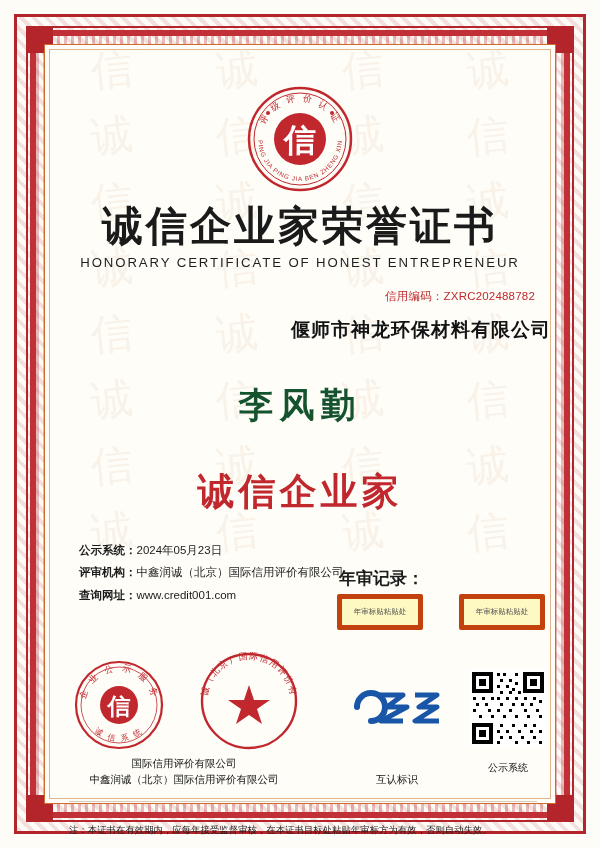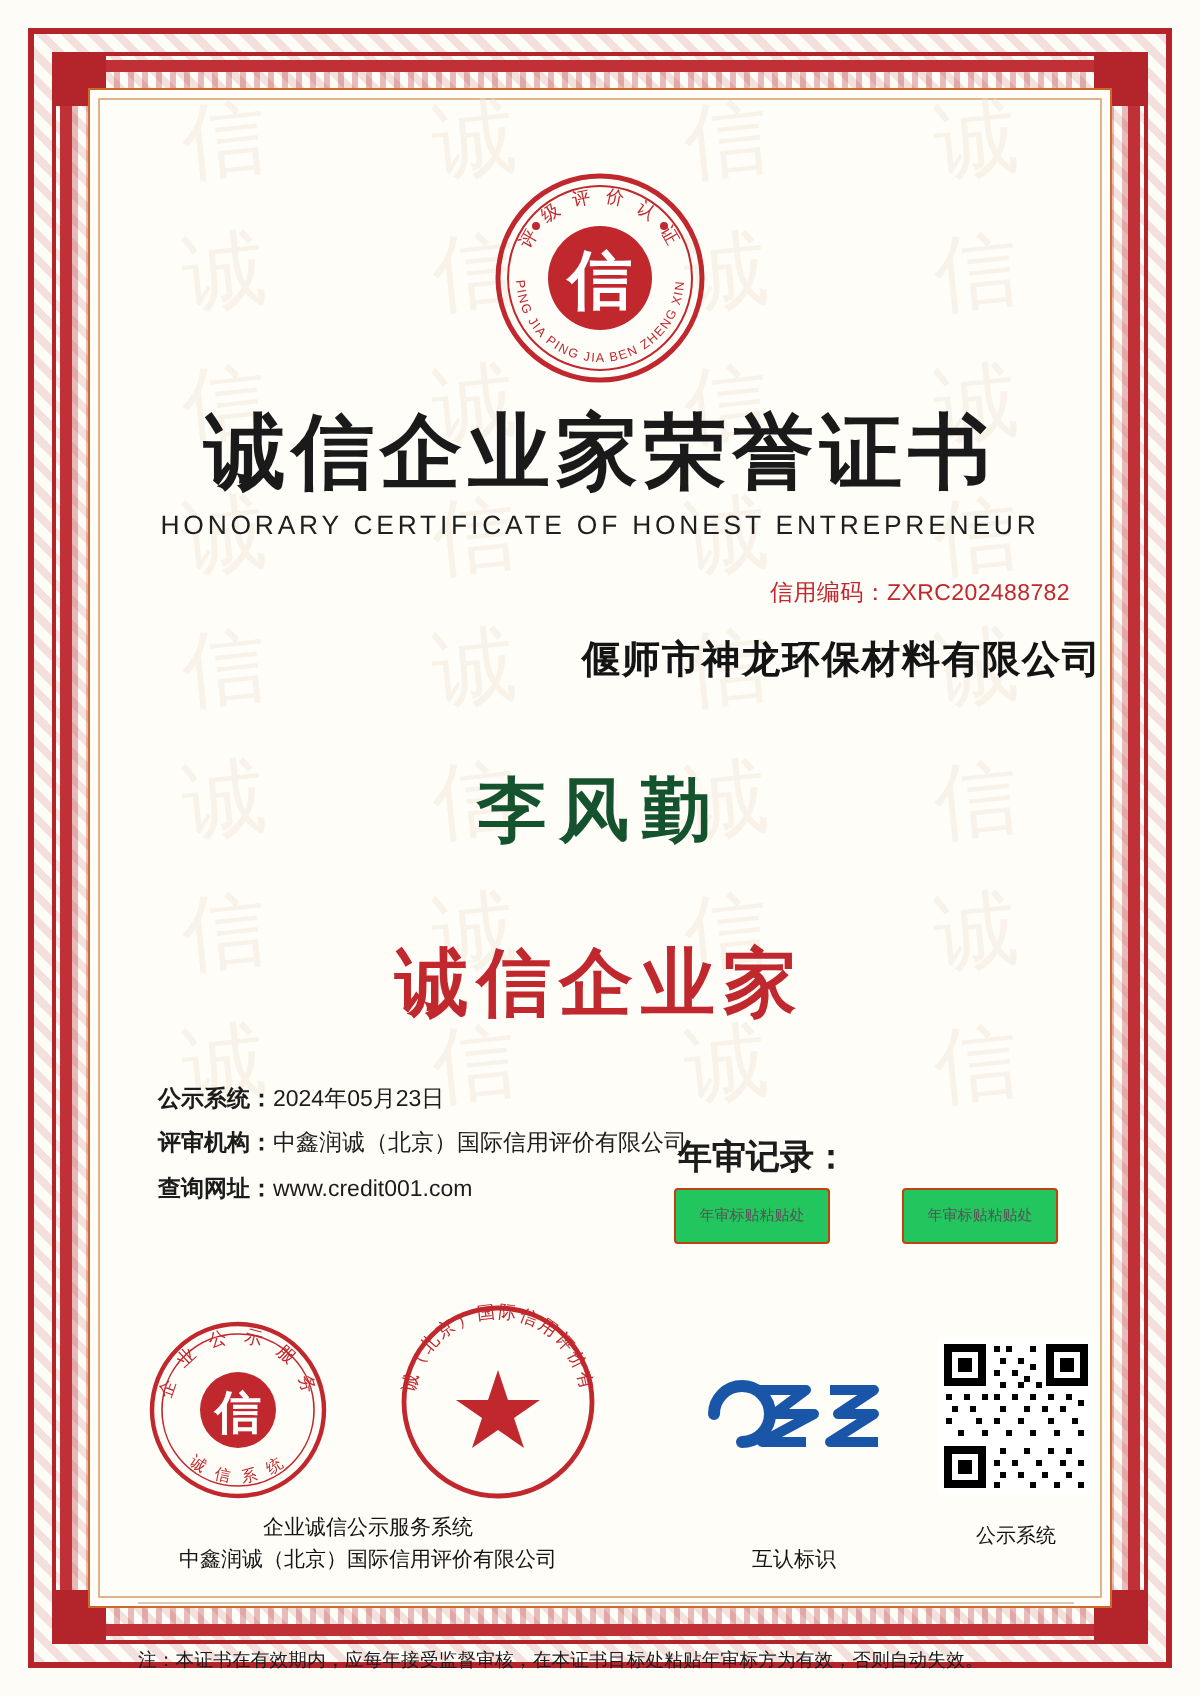--- a/index.html
+++ b/index.html
@@ -236,28 +236,28 @@
   .sticker-row {
     position: absolute;
     top: 545px;
     left: 288px;
     display: flex;
     gap: 36px;
   }
   .sticker {
     width: 76px;
     height: 26px;
-    border: 1px solid #c2410c;
+    border: 5px solid #c2410c;
     border-radius: 2px;
     display: flex;
     align-items: center;
     justify-content: center;
     font-size: 7.5px;
     color: #555;
-    background: #22c55e;
+    background: #fef9c3;
   }
 
   
   .bottom {
     position: absolute;
     left: 0;
     right: 0;
     top: 600px;
     height: 120px;
   }
@@ -547,21 +547,21 @@
               <rect x="52" y="67" width="3" height="3"></rect>
             <rect x="64" y="67" width="3" height="3"></rect>
               <rect x="28" y="72" width="3" height="3"></rect>
               <rect x="46" y="72" width="3" height="3"></rect>
             <rect x="58" y="72" width="3" height="3"></rect>
               <rect x="70" y="72" width="3" height="3"></rect>
           </g>
         </svg>
       </div>
 
-      <div class="caption cap-1">企业诚信公示服务系统</div>
+      <div class="caption cap-1">国际信用评价有限公司</div>
       <div class="caption cap-2">中鑫润诚（北京）国际信用评价有限公司</div>
       <div class="caption cap-3">互认标识</div>
       <div class="caption cap-4">公示系统</div>
     </div>
 
     <div class="footnote">注：本证书在有效期内，应每年接受监督审核，在本证书目标处粘贴年审标方为有效，否则自动失效。</div>
 
   </div>
 </div>
 

